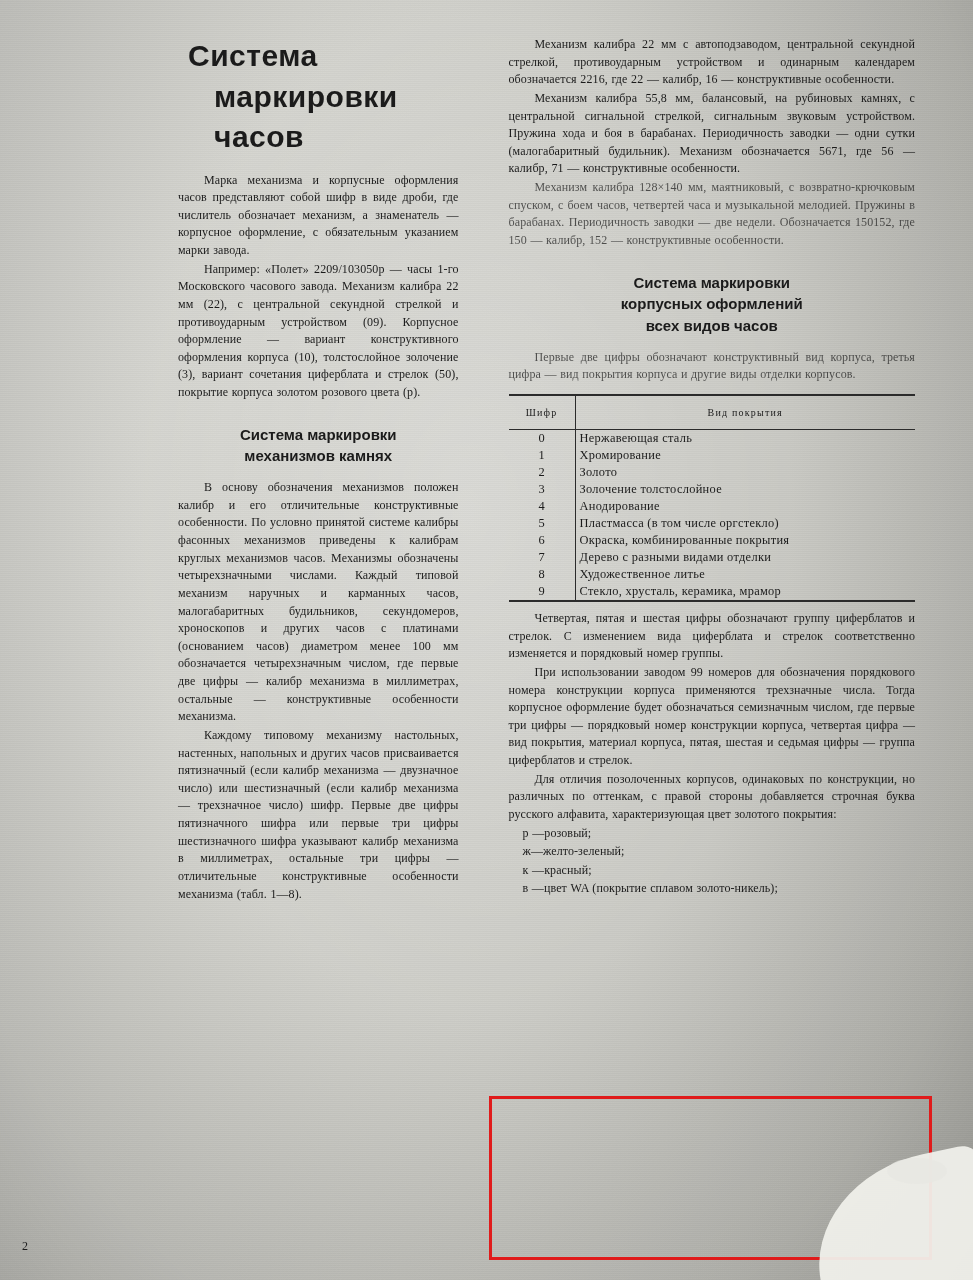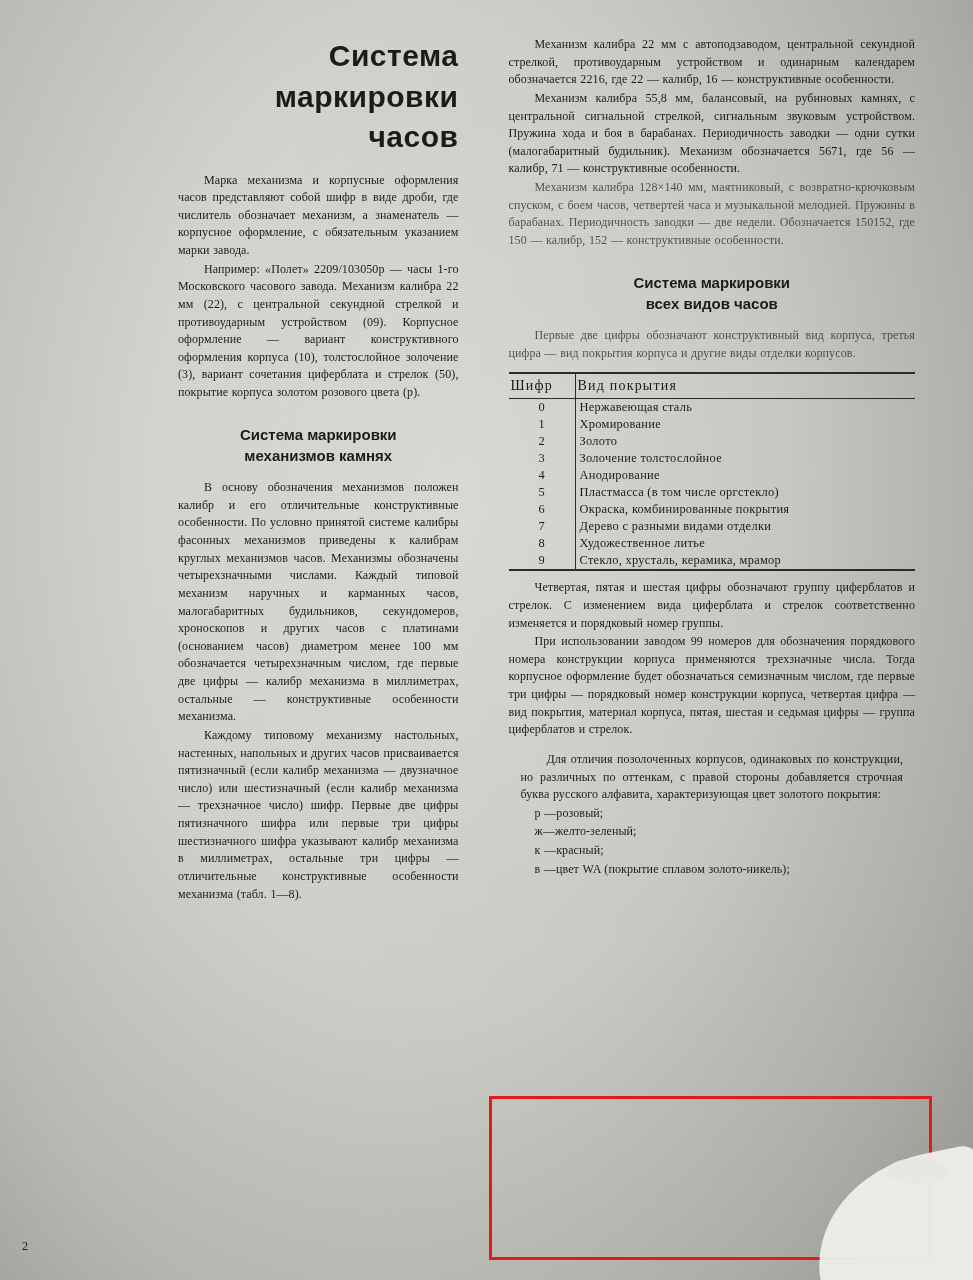--- a/index.html
+++ b/index.html
@@ -35,24 +35,23 @@
     width:50%;
     box-sizing:border-box;
   }
   .col-left{padding:0 28px 0 150px;}
   .col-right{padding:0 30px 0 22px;}
 
   h1.title{
     font-size:30px;
     font-weight:bold;
     line-height:1.35;
-    margin:0 0 14px 0;
+    margin:0 0 14px 10px;
     letter-spacing:0.5px;
     font-family:"Liberation Sans", sans-serif;
-    text-align:right;
   }
   h1.title span{display:block;}
   h1.title .l2{padding-left:26px;}
 
   h2.sub{
     font-family:"Liberation Sans", sans-serif;
     font-size:15px;
     font-weight:bold;
     text-align:center;
     margin:22px 0 12px 0;
@@ -76,45 +75,45 @@
     border-collapse:collapse;
     margin:10px 0 8px 0;
     font-size:12.4px;
   }
   table.codes th,table.codes td{
     padding:1px 4px;
     vertical-align:top;
   }
   table.codes thead th{
     font-weight:normal;
-    font-size:14px;
+    font-size:10px;
     letter-spacing:1.2px;
-    text-align:left;
-    padding:4px 2px;
+    text-align:center;
+    padding:11px 2px;
   }
   .tbl-topline{border-top:2px solid #2b2b2b;}
   .tbl-line{border-bottom:1px solid #2b2b2b;}
   .tbl-botline{border-bottom:2px solid #2b2b2b;}
   td.c-code{width:58px;text-align:center;border-right:1px solid #2b2b2b;}
   th.c-code{width:58px;border-right:1px solid #2b2b2b;}
   td.c-desc{padding-left:30px;letter-spacing:0.3px;}
 
   
   .redbox{
     position:absolute;
     left:489px;top:1096px;
     width:443px;height:164px;
     border:3px solid #e01b1b;
     box-sizing:border-box;
     pointer-events:none;
   }
   .glossary{
     font-size:14.2px;
     line-height:1.5;
-    margin:12px;
+    margin:0;
   }
   .glossary .g-item{text-indent:14px;}
 
   .pagenum{
     position:absolute;
     left:22px;bottom:26px;
     font-size:12px;
   }
   
   .blob{
@@ -163,20 +162,21 @@
 
   </div>
 
   <div class="col col-right">
     <p class="para">Механизм калибра 22 мм с автоподзаводом, центральной секундной стрелкой, противоударным устройством и одинарным календарем обозначается 2216, где 22 — калибр, 16 — конструктивные особенности.</p>
     <p class="para">Механизм калибра 55,8 мм, балансовый, на рубиновых камнях, с центральной сигнальной стрелкой, сигнальным звуковым устройством. Пружина хода и боя в барабанах. Периодичность заводки — одни сутки (малогабаритный будильник). Механизм обозначается 5671, где 56 — калибр, 71 — конструктивные особенности.</p>
     <p class="para faded">Механизм калибра 128×140 мм, маятниковый, с возвратно-крючковым спуском, с боем часов, четвертей часа и музыкальной мелодией. Пружины в барабанах. Периодичность заводки — две недели. Обозначается 150152, где 150 — калибр, 152 — конструктивные особенности.</p>
 
     <h2 class="sub">
       <span>Система маркировки</span>
+      <span>корпусных оформлений</span>
       <span>всех видов часов</span>
     </h2>
 
     <p class="para faded">Первые две цифры обозначают конструктивный вид корпуса, третья цифра — вид покрытия корпуса и другие виды отделки корпусов.</p>
 
     <table class="codes">
       <thead>
         <tr class="tbl-topline tbl-line">
           <th class="c-code">Шифр</th>
           <th>Вид покрытия</th>

